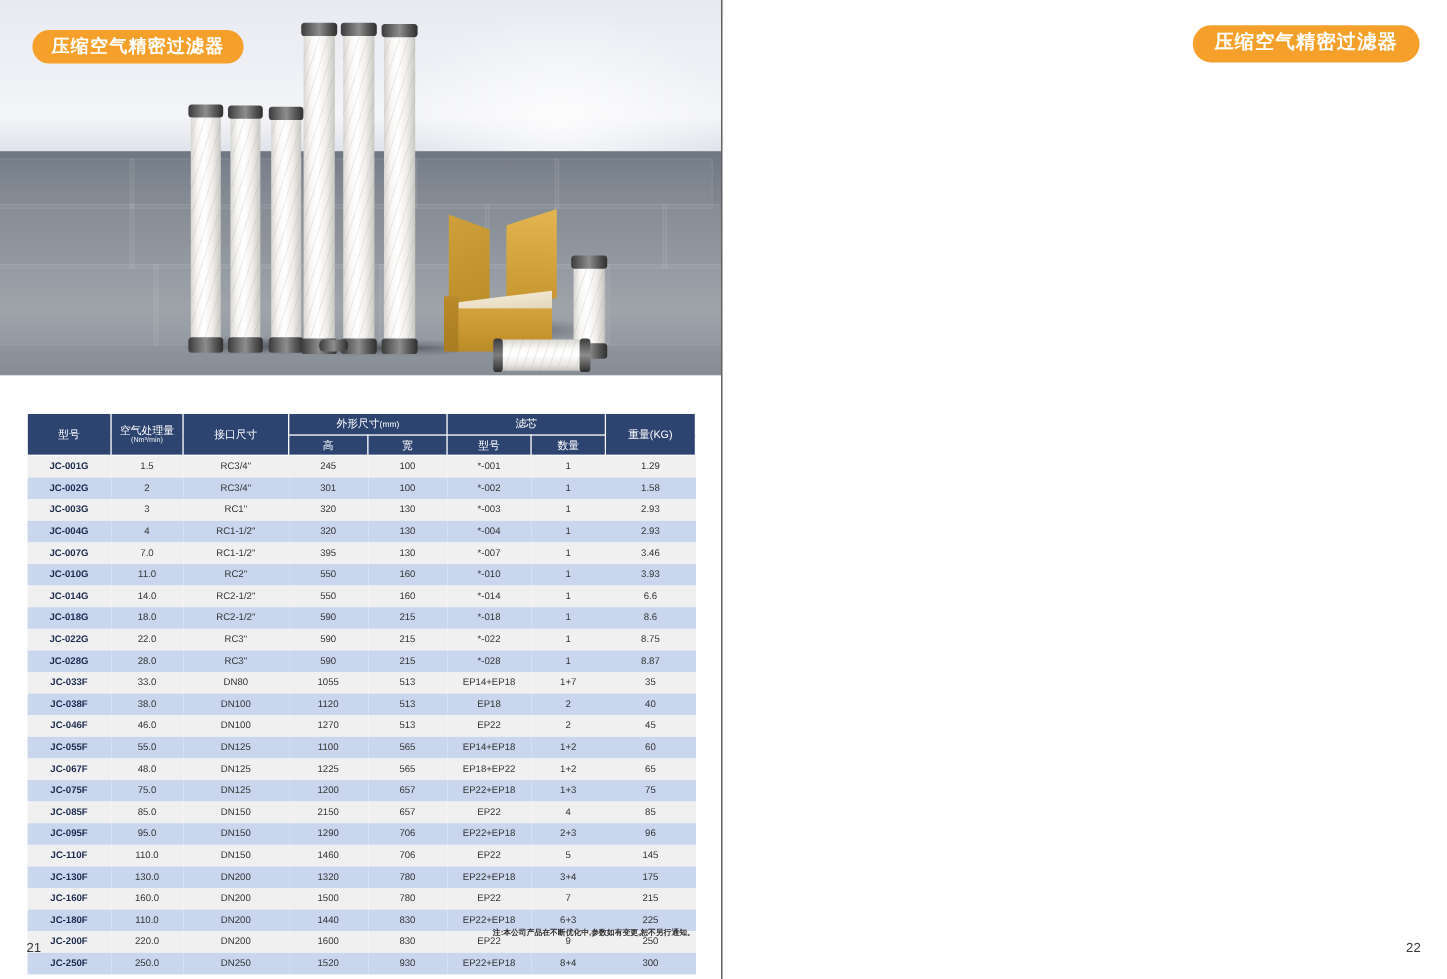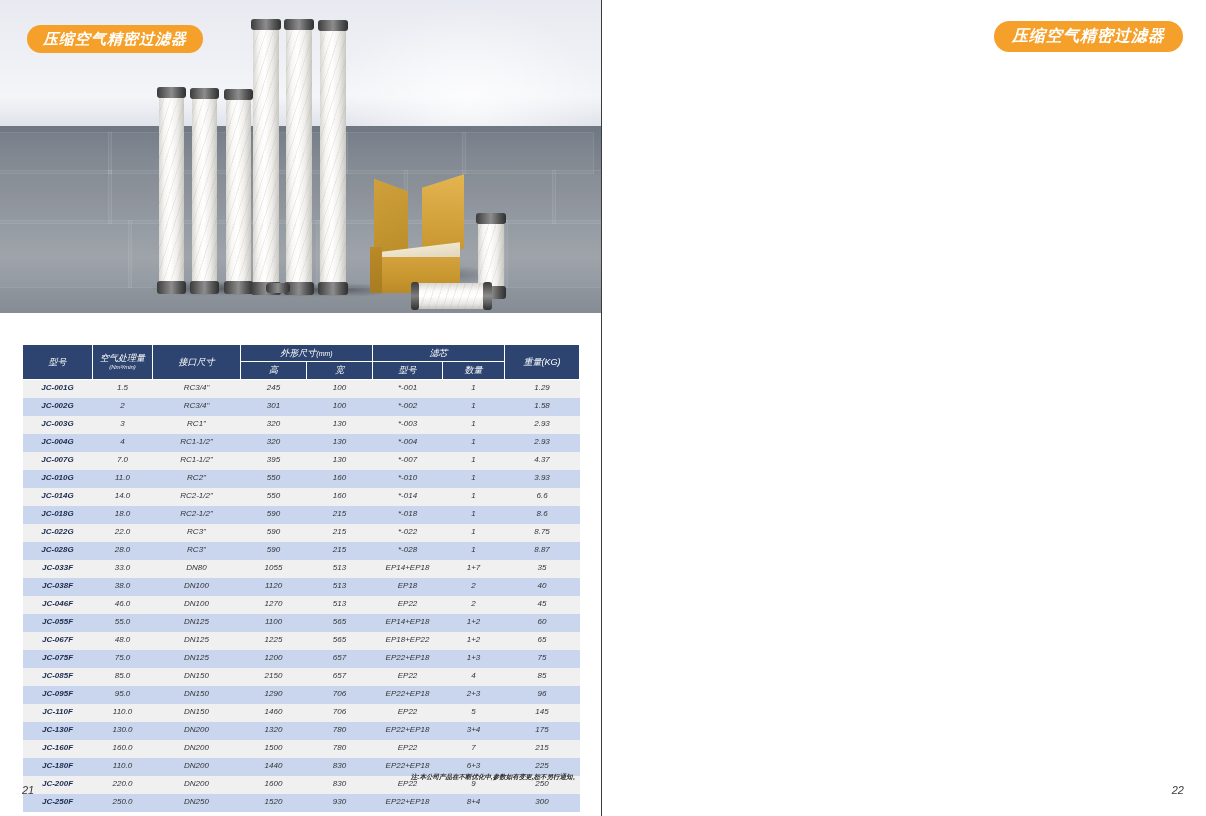--- a/index.html
+++ b/index.html
@@ -4,21 +4,21 @@
 <title>压缩空气精密过滤器</title>
 <style>
   html,body{margin:0;padding:0;}
   body{
     width:1206px;height:816px;
     background:#ffffff;
     font-family:"Liberation Sans","DejaVu Sans",sans-serif;
     overflow:hidden;
     position:relative;
   }
-  .spread{position:absolute;inset:0;display:flex;font-style:italic;}
+  .spread{position:absolute;inset:0;display:flex;}
   .page{position:relative;height:816px;box-sizing:border-box;background:#fff;}
   .page-left{width:601px;}
   .page-right{width:605px;border-left:1px solid #3b3b3b;}
 
   
   .hero{
     position:absolute;left:0;top:0;width:601px;height:313px;
     overflow:hidden;
   }
   .hero-sky{
@@ -269,21 +269,21 @@
             <td>2.93</td>
           </tr>
           <tr>
             <td class="model">JC-007G</td>
             <td>7.0</td>
             <td>RC1-1/2"</td>
             <td>395</td>
             <td>130</td>
             <td>*-007</td>
             <td>1</td>
-            <td>4.37</td>
+            <td>3.46</td>
           </tr>
           <tr>
             <td class="model">JC-010G</td>
             <td>11.0</td>
             <td>RC2"</td>
             <td>550</td>
             <td>160</td>
             <td>*-010</td>
             <td>1</td>
             <td>3.93</td>

